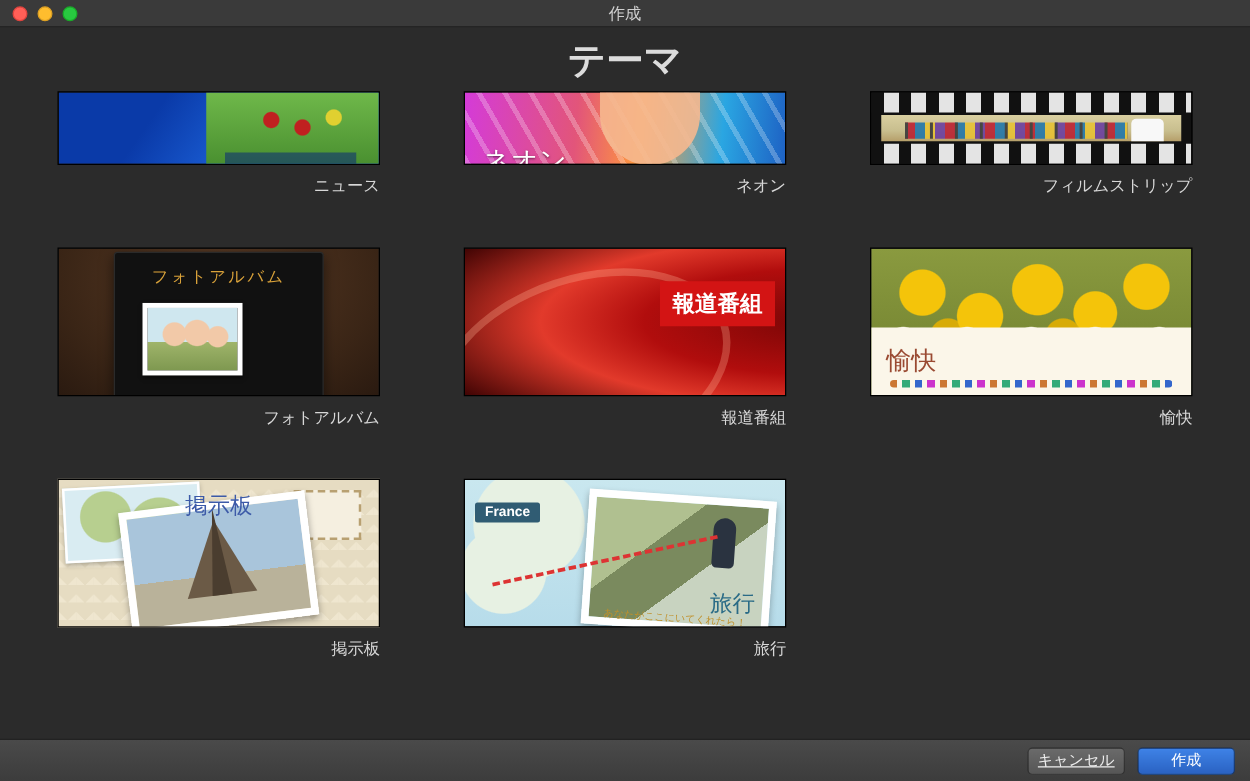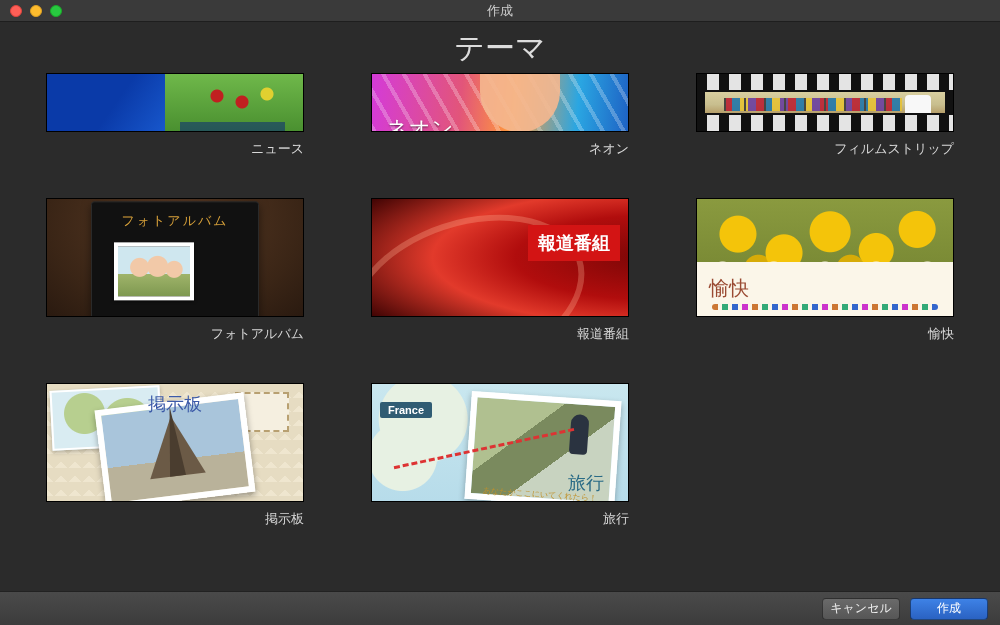--- a/index.html
+++ b/index.html
@@ -43,21 +43,21 @@
       pointer-events: none;
     }
 
     
     .section-heading {
       text-align: center;
       font-size: 30px;
       color: #dcdcdc;
       margin-top: 6px;
       margin-bottom: 4px;
-      font-weight: 400;
+      font-weight: 700;
     }
 
     
     .theme-grid {
       display: grid;
       grid-template-columns: repeat(3, 258px);
       grid-template-rows: 85px 145px 145px;
       column-gap: 67px;
       row-gap: 40px;
       justify-content: center;
@@ -445,20 +445,21 @@
       height: 22px;
       border-radius: 4px;
       font-size: 12px;
       display: flex; align-items: center; justify-content: center;
       border: 1px solid rgba(0,0,0,.45);
       cursor: pointer;
     }
     .btn-secondary {
       background: linear-gradient(#6a6a6a, #565656);
       color: #eee;
+      text-decoration: underline;
     }
     .btn-primary {
       background: linear-gradient(#3e82e6, #2a62c2);
       color: #fff;
     }
   </style>
 </head>
 <body>
 
 <div class="titlebar">

